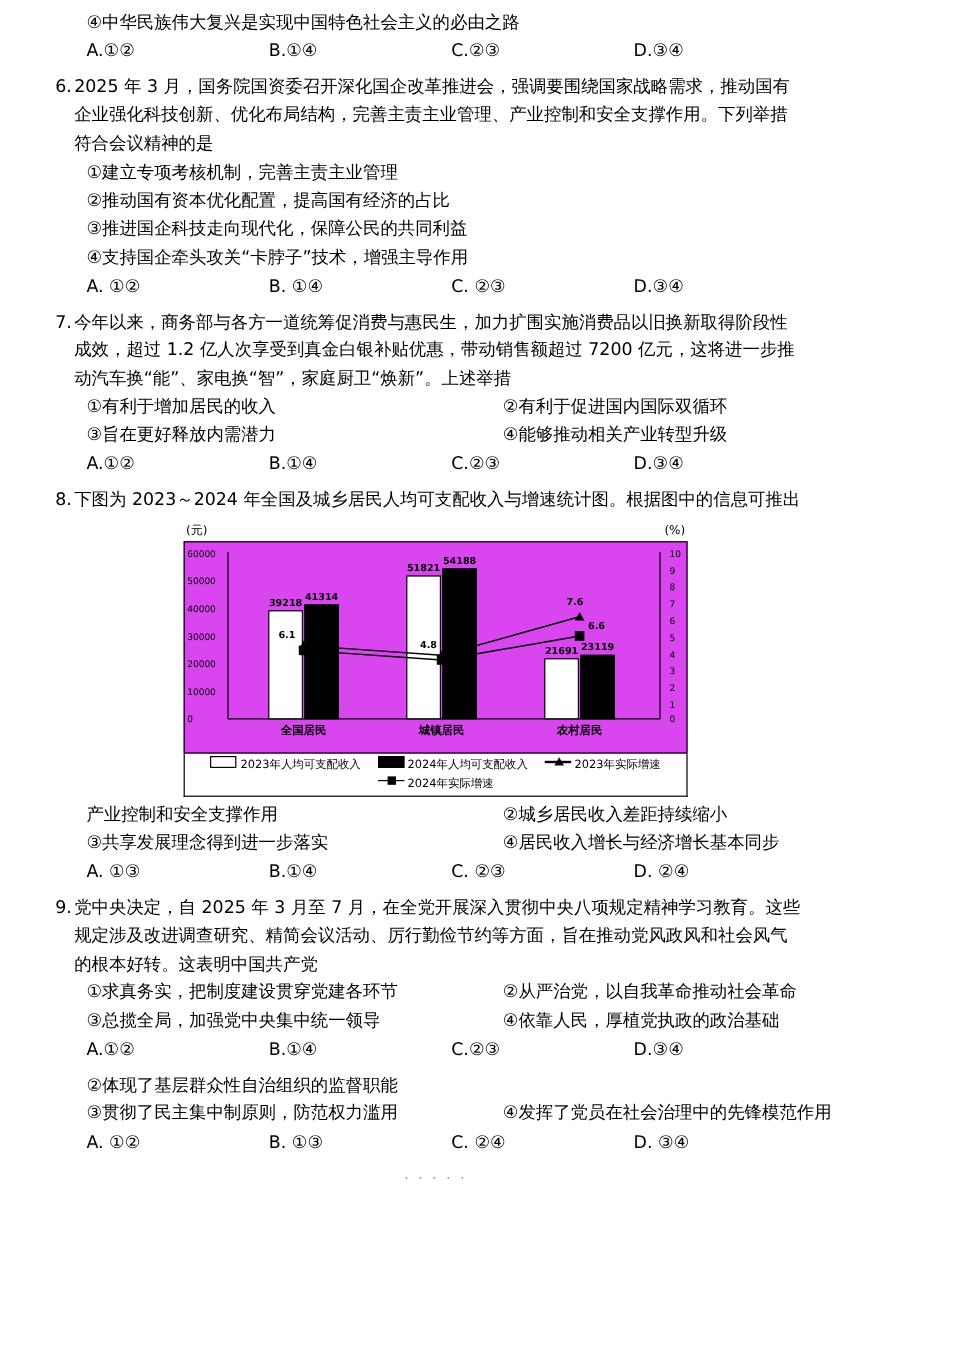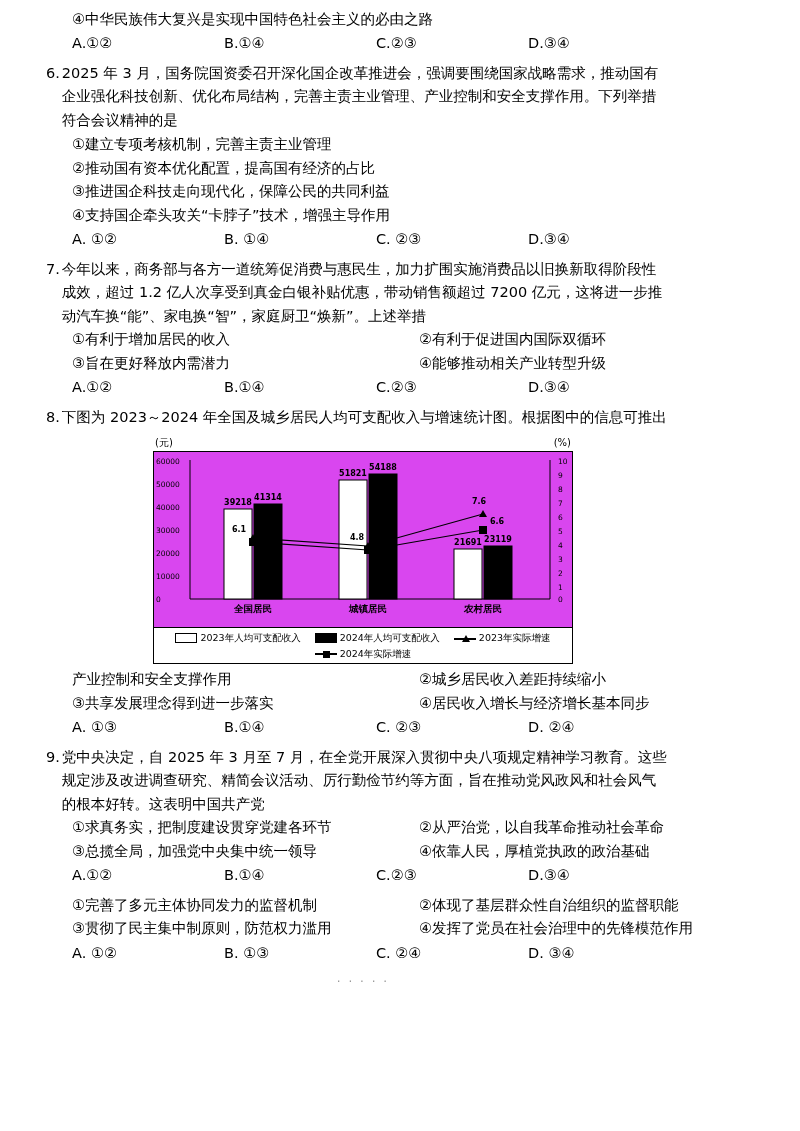--- a/index.html
+++ b/index.html
@@ -24,21 +24,21 @@
   .c4 > span{width:25%;}
   .two-col{display:flex;padding-left:26px;gap:43px;}
   .two-col .col{flex:0 0 50%;}
   .two-col .col2{flex:0 0 50%;}
   .top-line{padding-left:26px;}
   .chart-wrap{margin:6px 0 4px 0;display:flex;justify-content:center;}
   .chart{width:420px;}
   .chart-axis-labels{display:flex;justify-content:space-between;font-size:10px;padding:0 2px;}
   .chart-box{border:1px solid #000;height:175px;position:relative;background:#d946ef;}
   .legend{display:flex;flex-wrap:wrap;justify-content:center;font-size:9.5px;border:1px solid #000;border-top:none;padding:2px 0;}
-  .legend .li{display:flex;align-items:center;margin:0 7px;}
+  .legend .li{display:flex;align-items:flex-start;margin:0 7px;}
   .legend .sw{width:20px;height:8px;border:1px solid #000;margin-right:3px;display:inline-block;}
   .legend .sw.white{background:#fff;}
   .legend .sw.black{background:#000;}
   .legend .swl{width:22px;height:8px;margin-right:3px;display:inline-block;position:relative;}
   .legend .swl:before{content:"";position:absolute;top:4px;left:0;width:22px;height:1.5px;background:#000;}
   .legend .swl.tri:after{content:"";position:absolute;top:1px;left:8px;width:0;height:0;border-left:4px solid transparent;border-right:4px solid transparent;border-bottom:7px solid #000;}
   .legend .swl.sq:after{content:"";position:absolute;top:1.5px;left:8px;width:7px;height:7px;background:#000;}
   .footer-dots{text-align:center;color:#999;font-size:12px;letter-spacing:2px;margin-top:8px;}
   svg text{font-family:"DejaVu Sans","Liberation Sans",sans-serif;}
 </style>
@@ -249,21 +249,20 @@
     <div class="choices c4">
       <span>A.①②</span>
       <span>B.①④</span>
       <span>C.②③</span>
       <span>D.③④</span>
     </div>
   </div>
 
   <div class="q">
     <div class="two-col">
-      <div class="col">①完善了多元主体协同发力的监督机制</div>
       <div class="col2">②体现了基层群众性自治组织的监督职能</div>
     </div>
     <div class="two-col">
       <div class="col">③贯彻了民主集中制原则，防范权力滥用</div>
       <div class="col2">④发挥了党员在社会治理中的先锋模范作用</div>
     </div>
     <div class="choices c4">
       <span>A. ①②</span>
       <span>B. ①③</span>
       <span>C. ②④</span>

